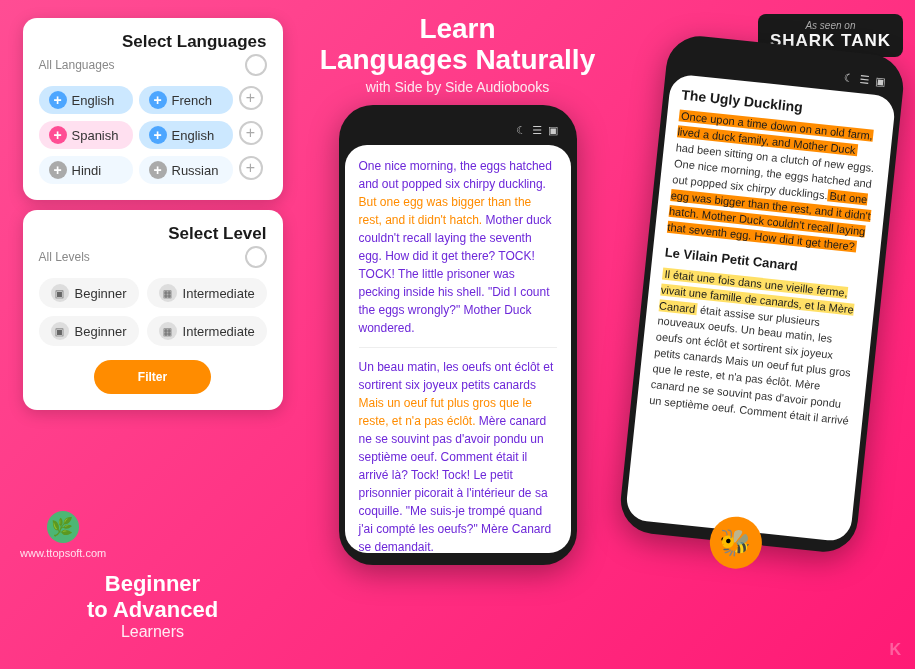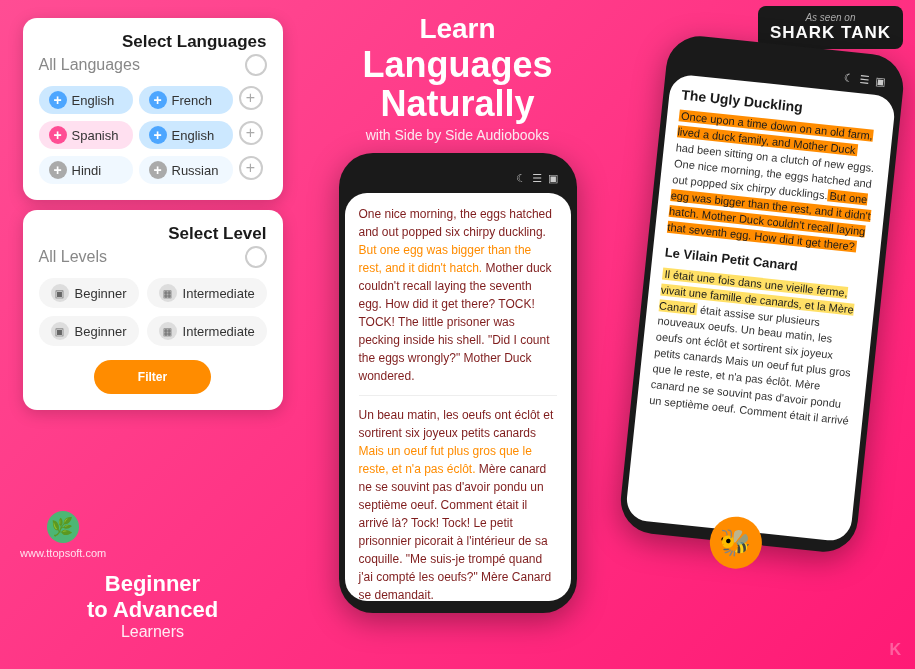--- a/index.html
+++ b/index.html
@@ -42,21 +42,21 @@
 
     .card-title {
       font-size: 17px;
       font-weight: 700;
       color: #1a1a1a;
       margin-bottom: 2px;
       text-align: right;
     }
 
     .card-subtitle {
-      font-size: 16px;
+      font-size: 12px;
       color: #888;
       margin-bottom: 10px;
       display: flex;
       align-items: center;
       justify-content: space-between;
     }
 
     .radio-circle {
       width: 22px;
       height: 22px;
@@ -233,21 +233,21 @@
 
     .center-headline .learn {
       font-size: 28px;
       font-weight: 800;
       color: #fff;
       display: block;
       line-height: 1.1;
     }
 
     .center-headline .lang-nat {
-      font-size: 36px;
+      font-size: 28px;
       font-weight: 800;
       color: #fff;
       display: block;
       line-height: 1.1;
     }
 
     .center-headline .subtitle {
       font-size: 14px;
       color: rgba(255,255,255,0.9);
       display: block;
@@ -286,42 +286,42 @@
       background: #fff;
       border-radius: 22px;
       overflow: hidden;
       padding: 12px 14px;
       font-size: 12px;
       line-height: 1.5;
       color: #333;
     }
 
     .text-orange { color: #ff8c00; }
-    .text-normal { color: #7f1d1d; }
+    .text-normal { color: #6d28d9; }
 
     .divider-line {
       width: 100%;
       height: 1px;
       background: #eee;
       margin: 10px 0;
     }
 
     
     .right-panel {
       flex: 1;
       display: flex;
       flex-direction: column;
       align-items: center;
       padding: 14px 12px 14px 10px;
       position: relative;
     }
 
     .shark-tank-badge {
       position: absolute;
-      top: 6px;
+      top: 14px;
       right: 12px;
       background: #1a1a1a;
       color: #fff;
       border-radius: 8px;
       padding: 6px 12px;
       text-align: center;
     }
 
     .as-seen-on {
       font-size: 10px;

